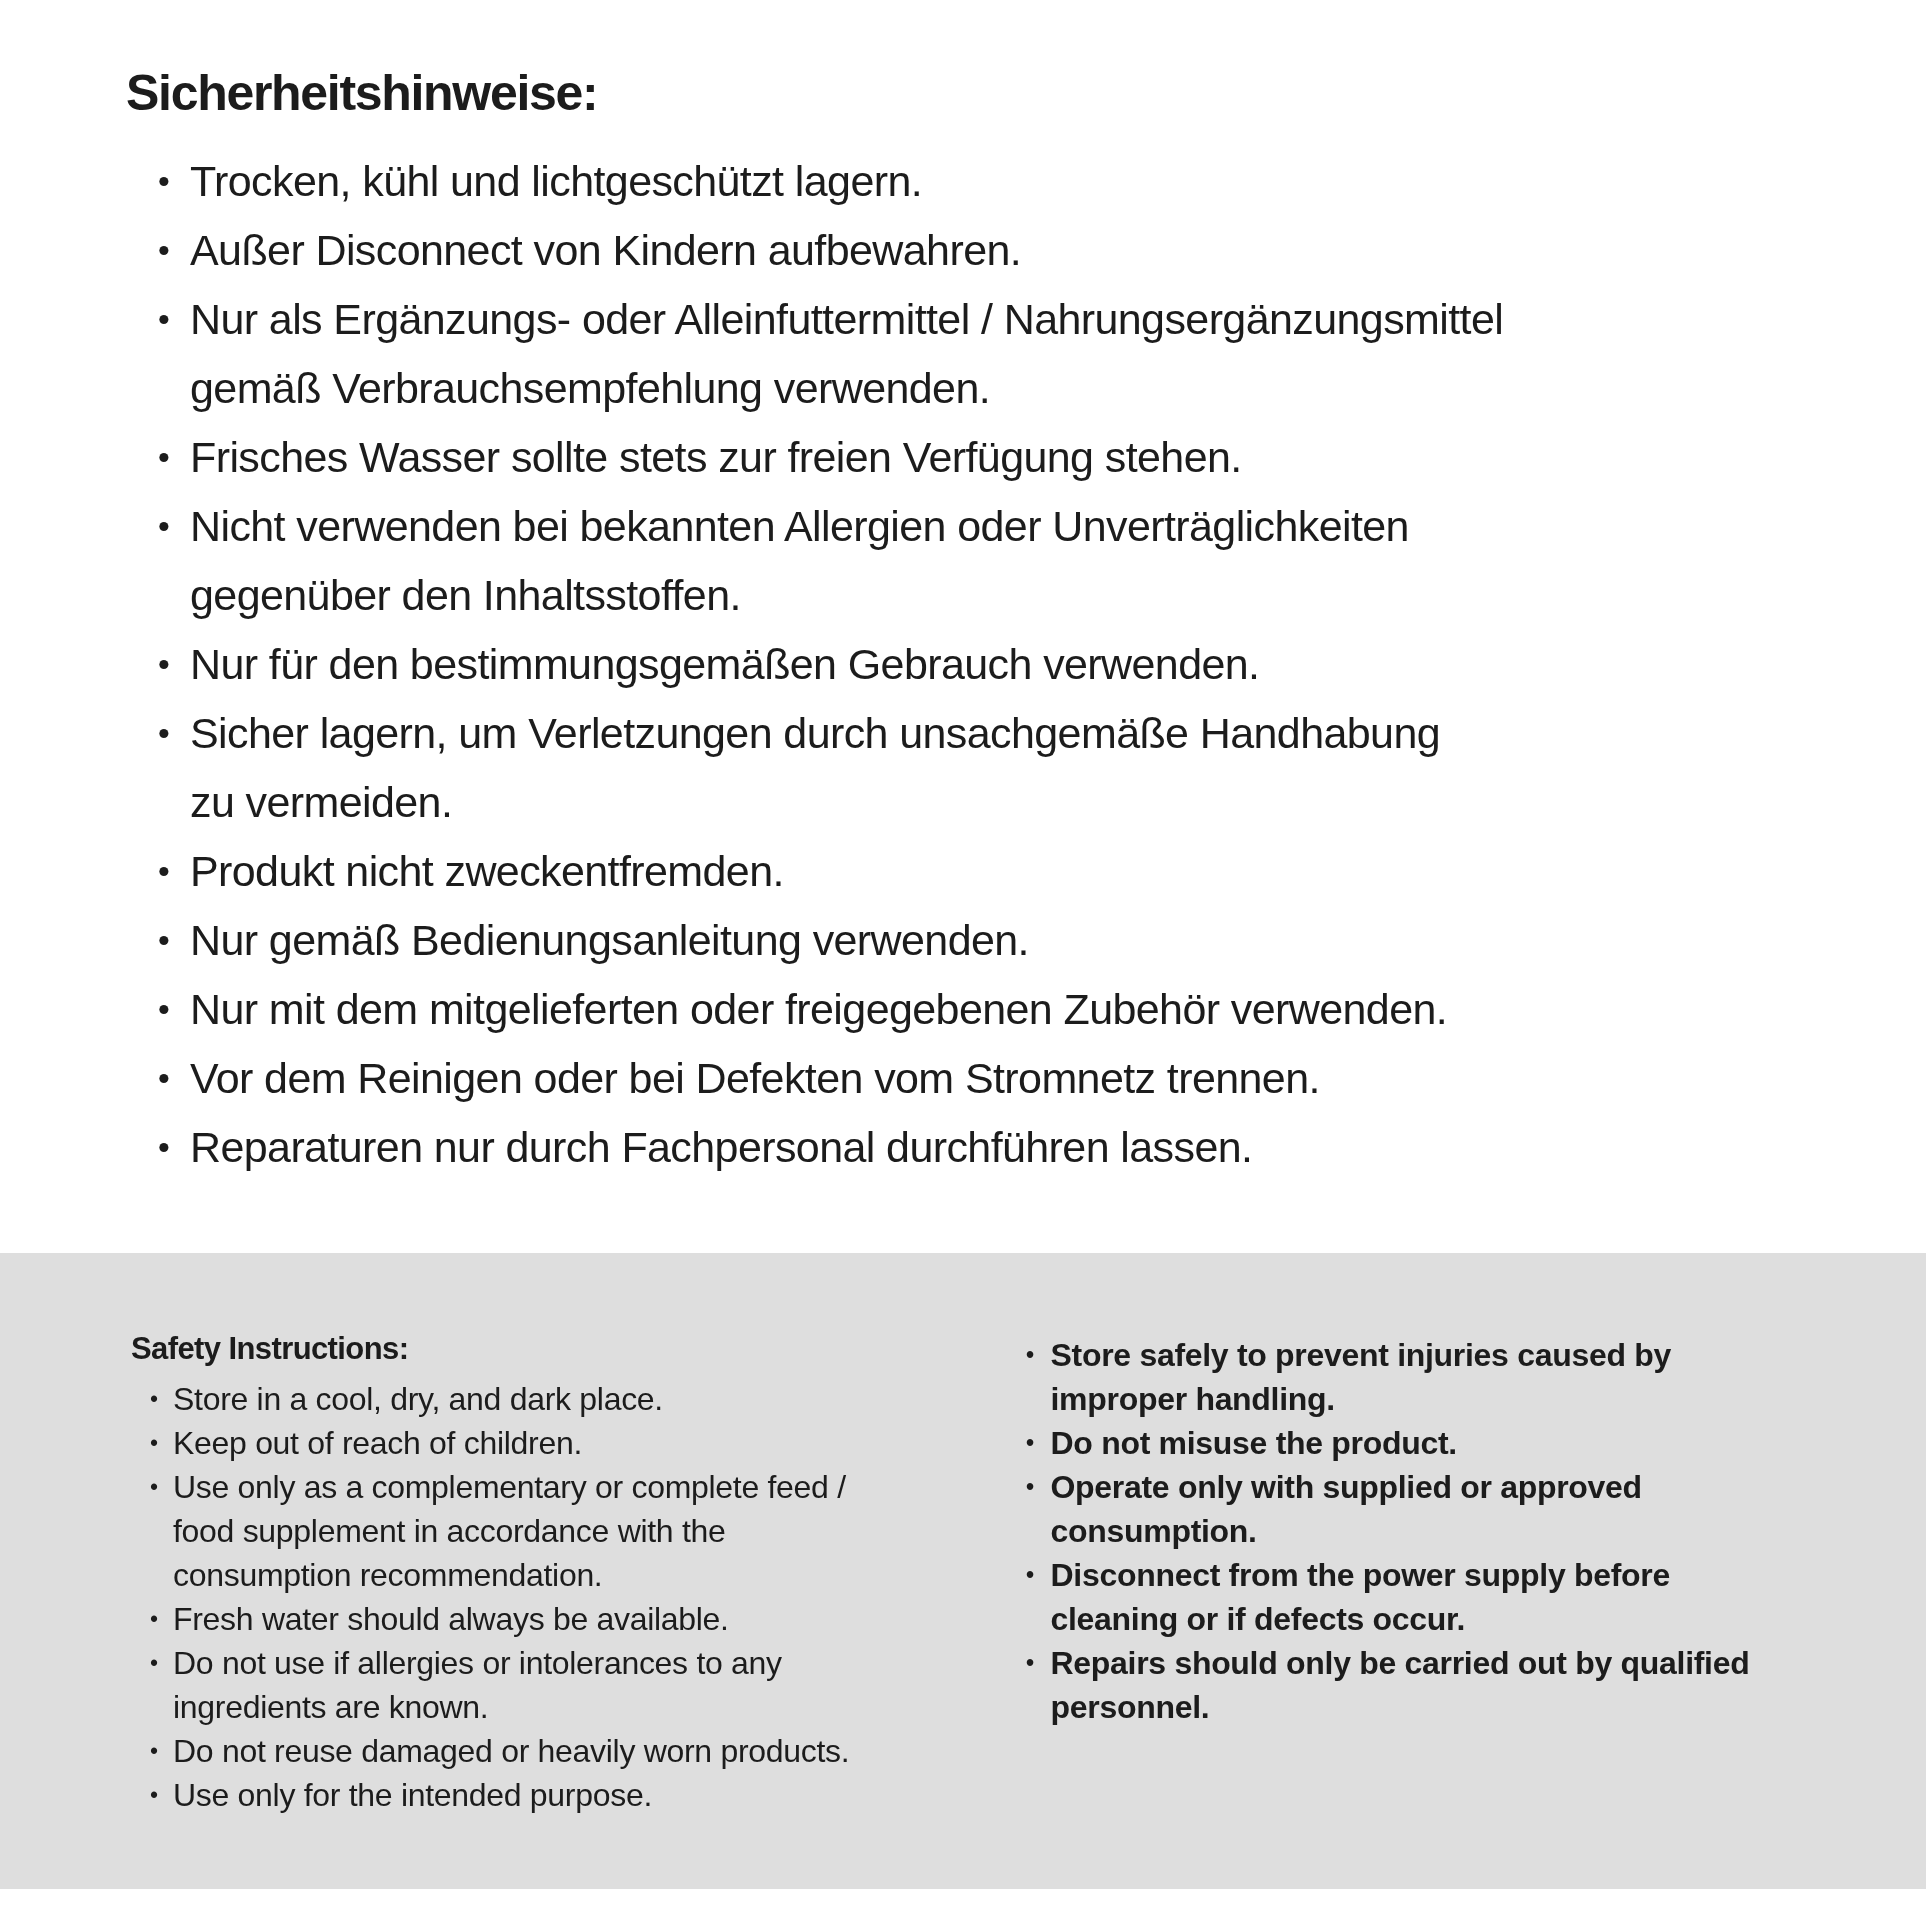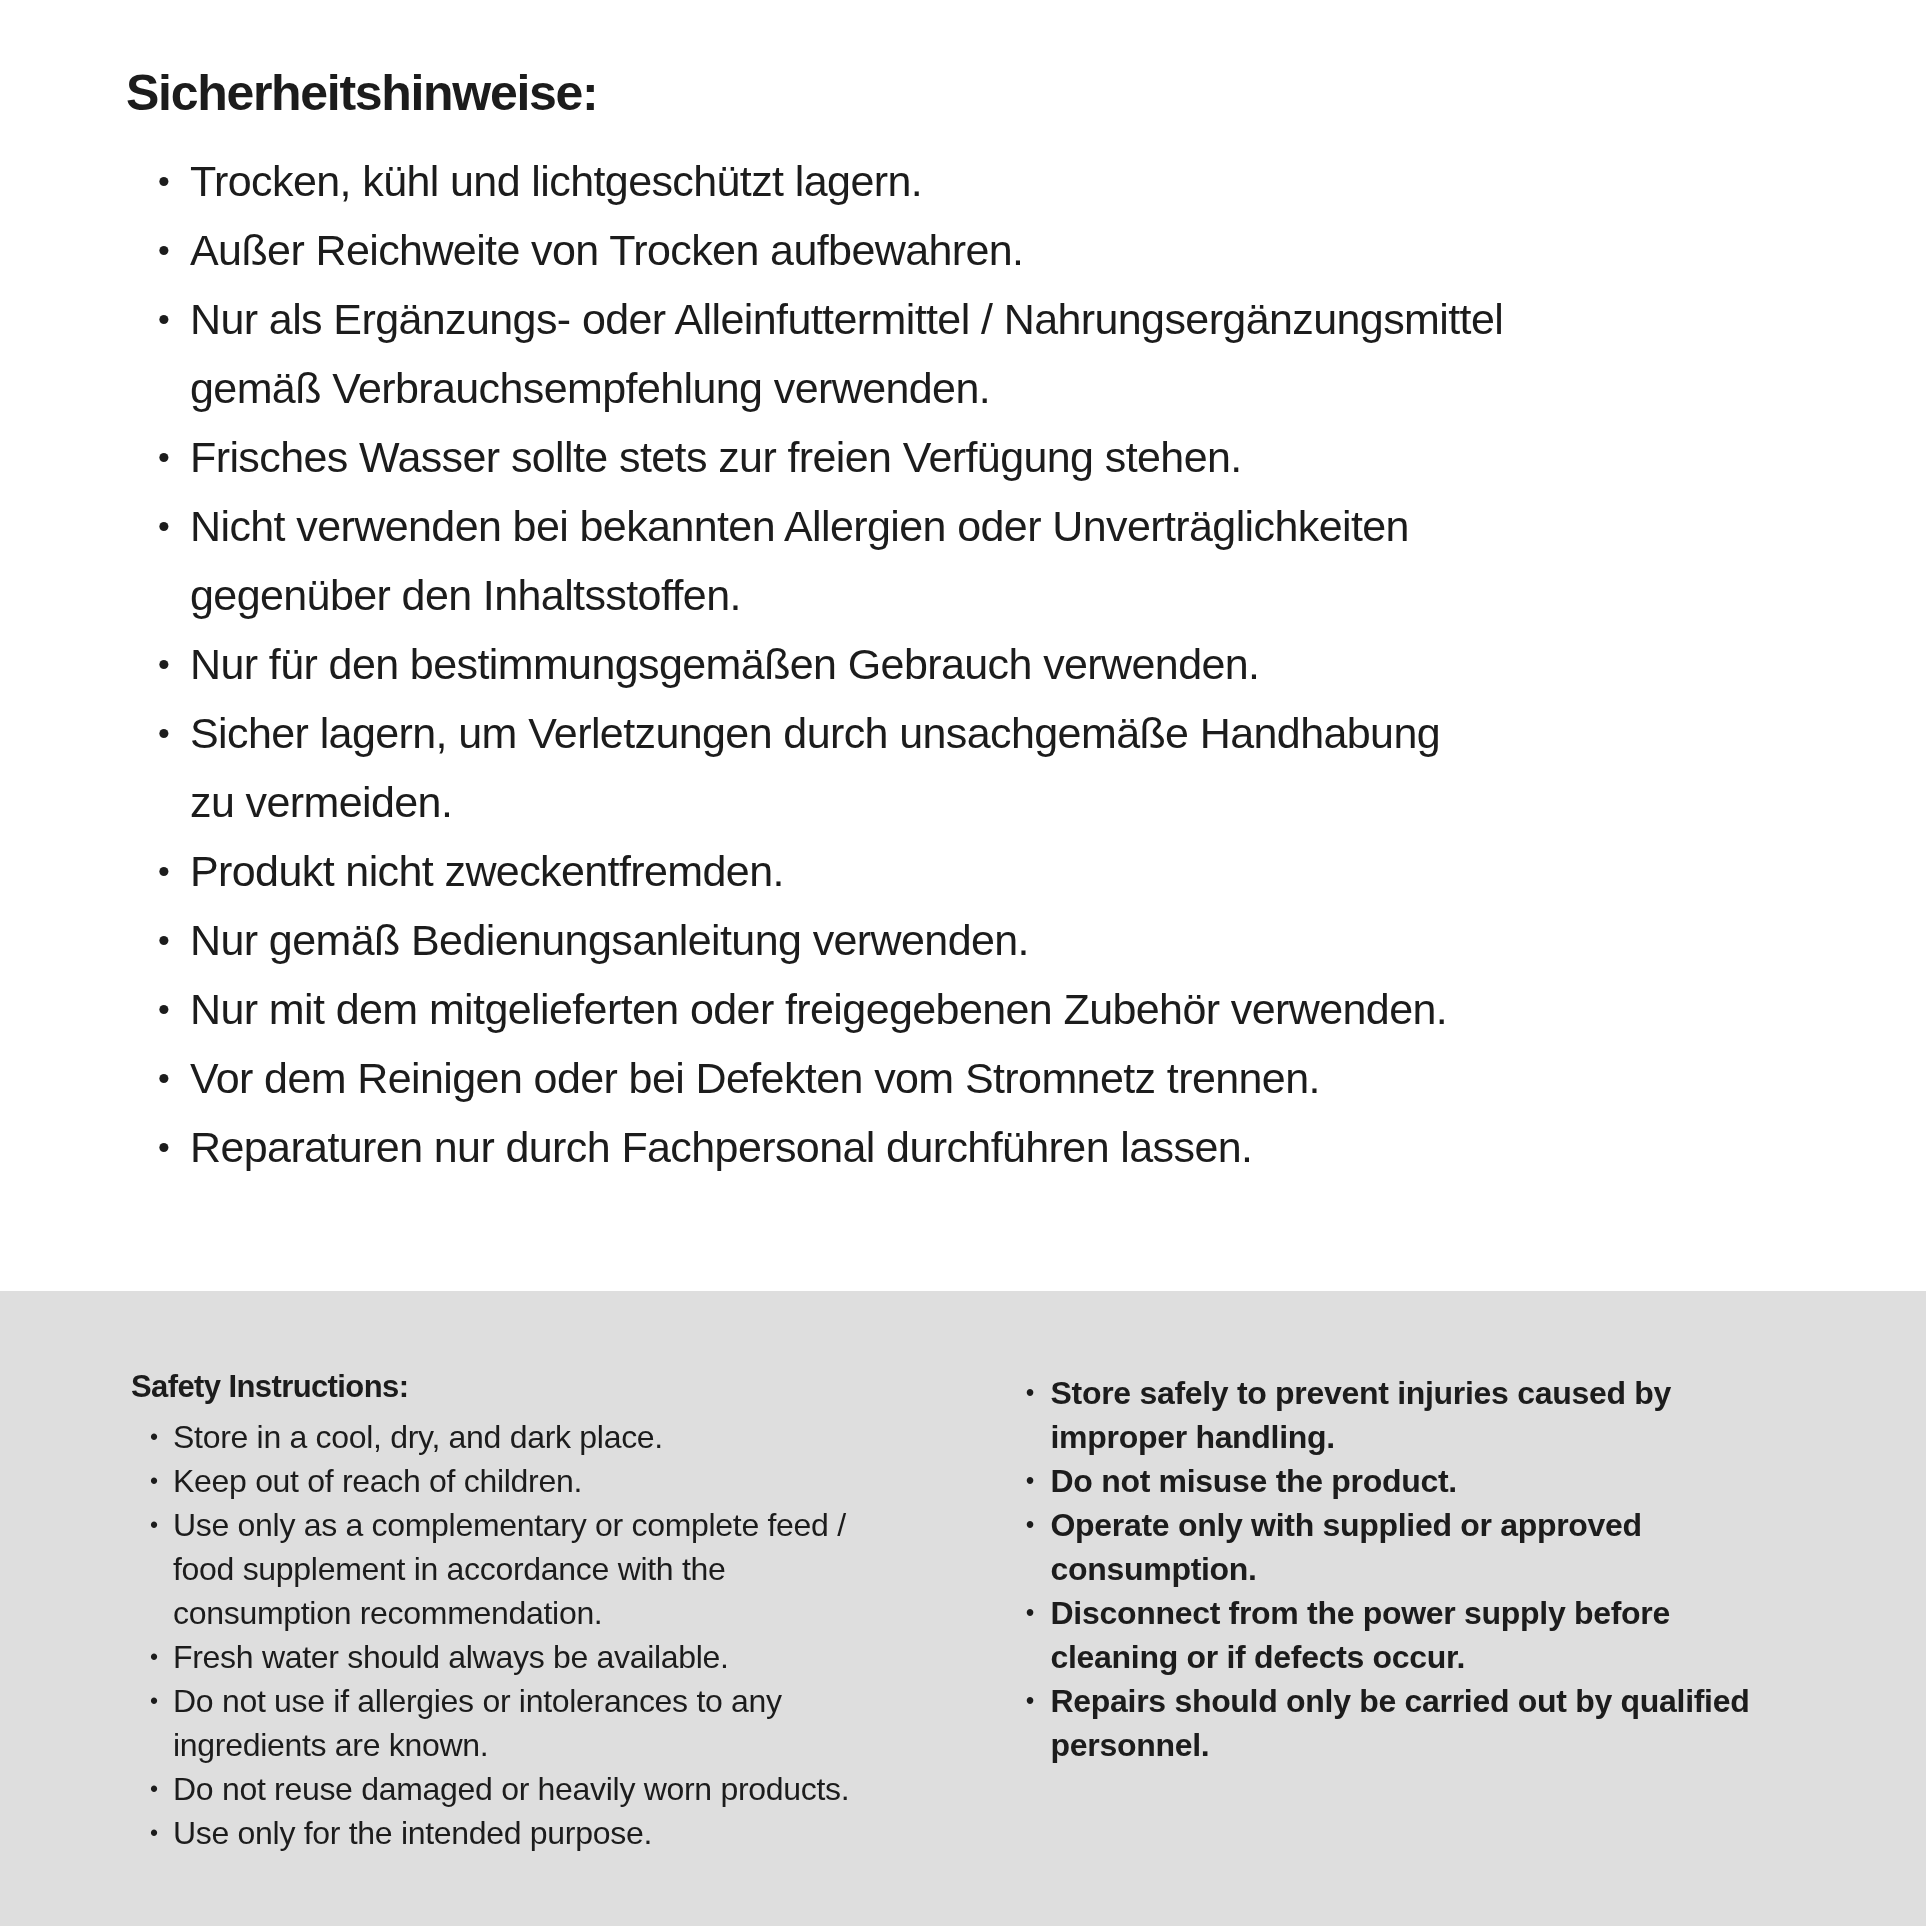--- a/index.html
+++ b/index.html
@@ -41,21 +41,21 @@
   .de-list li::before {
     content: "\2022";
     position: absolute;
     left: 32px; top: 0;
     font-size: 0.78em;
   }
 
   
   .gray-band {
     position: absolute;
-    left: 0; top: 1291px;
+    left: 0; top: 1253px;
     width: 1926px; height: 636px;
     background: #dedede;
   }
   .en-left {
     position: absolute;
     left: 131px; top: 76px;
     width: 854px;
   }
   .en-heading {
     font-size: 31px;
@@ -92,21 +92,21 @@
   .en-right .en-list li { padding-left: 29.5px; }
   .en-right .en-list li::before { left: 5.1px; }
 </style>
 </head>
 <body>
 
 <section class="de-section">
   <h1 class="de-heading">Sicherheitshinweise:</h1>
   <ul class="de-list">
       <li>Trocken, kühl und lichtgeschützt lagern.</li>
-      <li>Außer Reichweite von Trocken aufbewahren.</li>
+      <li>Außer Disconnect von Kindern aufbewahren.</li>
       <li>Nur als Ergänzungs- oder Alleinfuttermittel / Nahrungsergänzungsmittel
 gemäß Verbrauchsempfehlung verwenden.</li>
       <li>Frisches Wasser sollte stets zur freien Verfügung stehen.</li>
       <li>Nicht verwenden bei bekannten Allergien oder Unverträglichkeiten
 gegenüber den Inhaltsstoffen.</li>
       <li>Nur für den bestimmungsgemäßen Gebrauch verwenden.</li>
       <li>Sicher lagern, um Verletzungen durch unsachgemäße Handhabung
 zu vermeiden.</li>
       <li>Produkt nicht zweckentfremden.</li>
       <li>Nur gemäß Bedienungsanleitung verwenden.</li>

